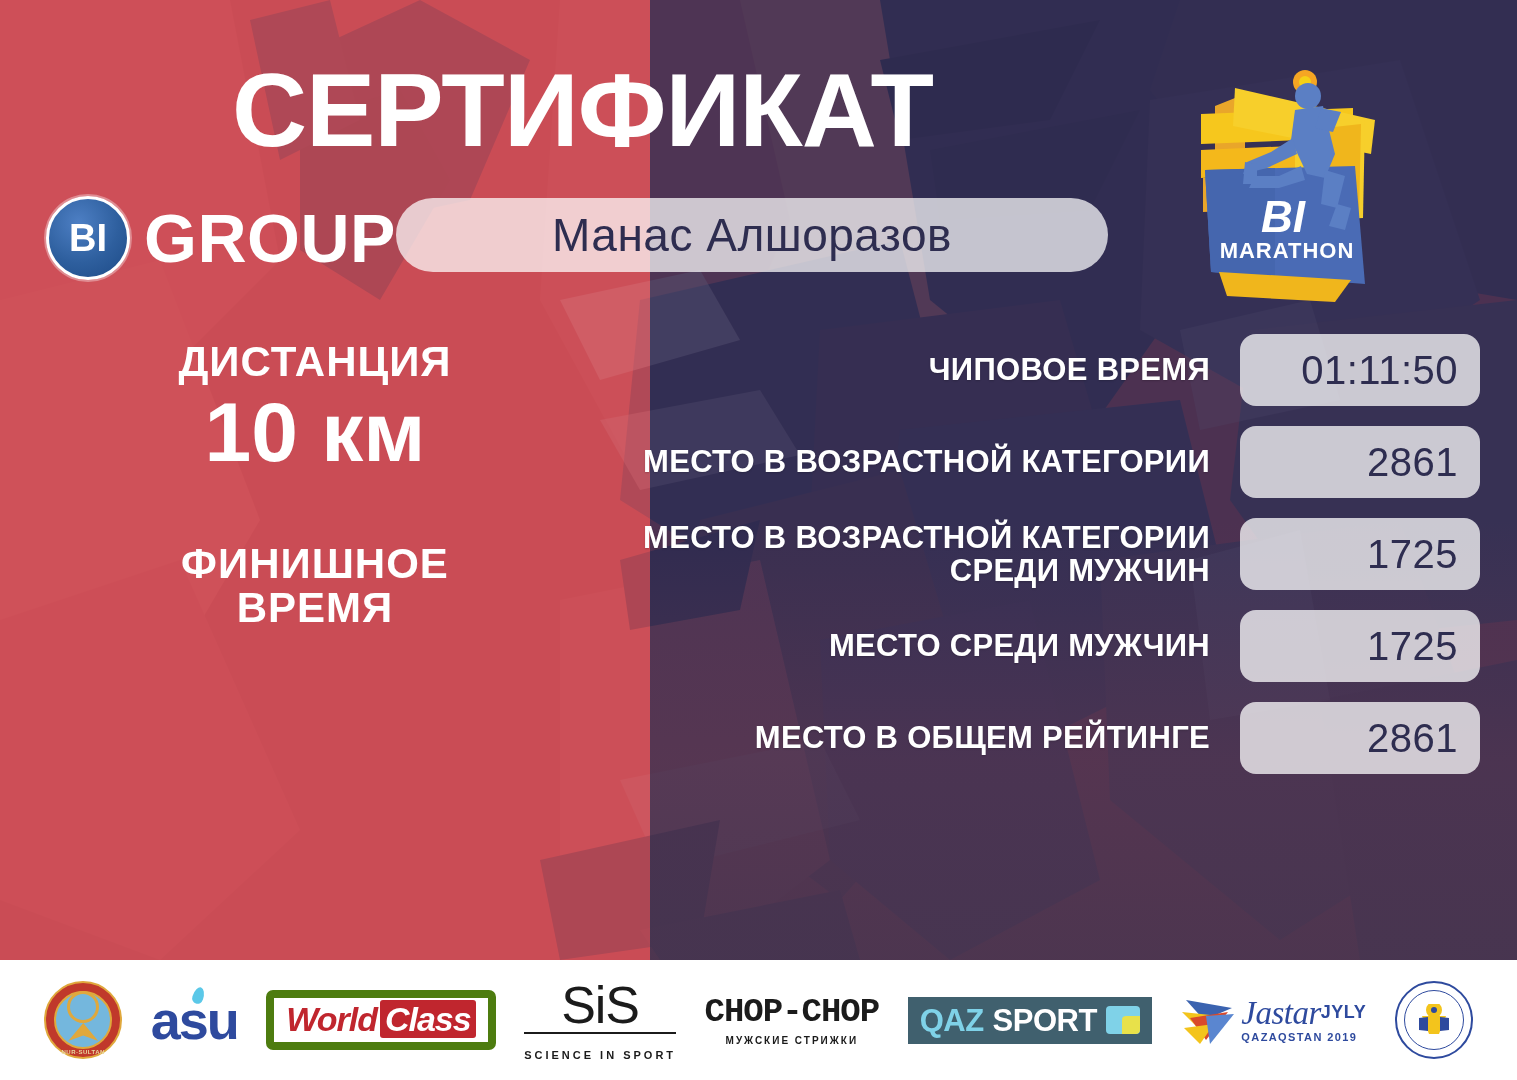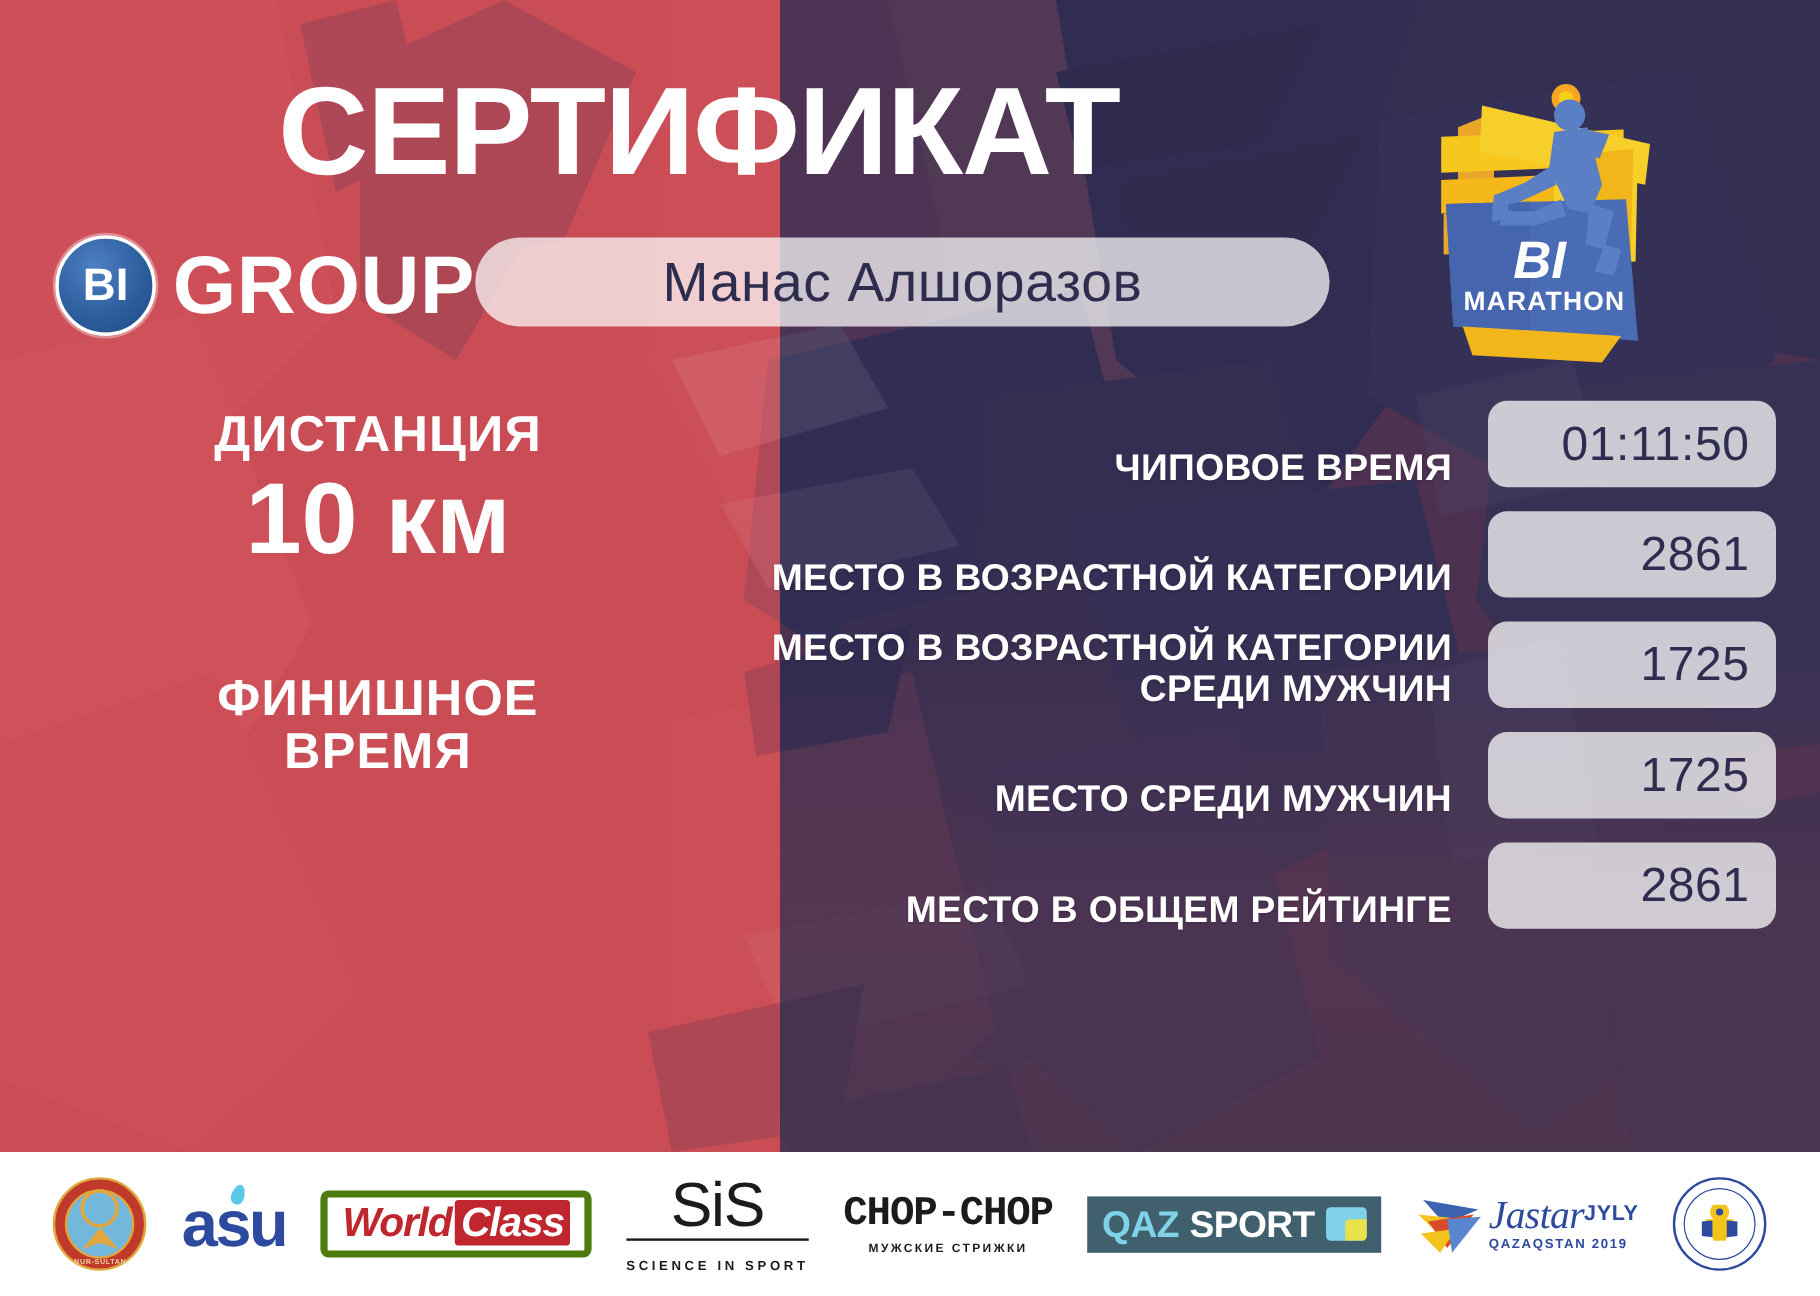--- a/index.html
+++ b/index.html
@@ -72,28 +72,28 @@
 
   
   .marathon{position:absolute;left:1175px;top:58px;width:255px;height:255px;z-index:7;}
   .marathon svg{width:100%;height:100%;display:block;}
 
   
   .left-col{position:absolute;left:60px;top:340px;width:510px;text-align:center;z-index:6;color:#fff;}
   .l-label{font-size:42px;font-weight:bold;line-height:1.05;letter-spacing:1px;}
   .l-value{font-size:84px;font-weight:bold;line-height:1.05;letter-spacing:0px;margin-top:4px;}
   .block-distance{margin-bottom:0;}
-  .block-finish{margin-top:84px;}
+  .block-finish{margin-top:66px;}
 
   
   .right-col{
     position:absolute;left:600px;top:334px;width:880px;
     display:flex;flex-direction:column;gap:20px;z-index:6;
   }
-  .stat-row{display:flex;align-items:flex-end;justify-content:flex-end;gap:30px;}
+  .stat-row{display:flex;align-items:center;justify-content:flex-end;gap:30px;}
   .stat-label{
     flex:1;text-align:right;color:#ffffff;
     font-size:31px;font-weight:bold;line-height:1.08;letter-spacing:0.3px;
     text-shadow:0 1px 2px rgba(0,0,0,0.18);
   }
   .stat-pill{
     width:240px;height:72px;border-radius:16px;
     background:rgba(255,255,255,0.74);
     display:flex;align-items:center;justify-content:flex-end;
     padding-right:22px;box-sizing:border-box;
@@ -140,21 +140,21 @@
   
   .asu{position:relative;font-size:54px;font-weight:bold;color:#2e4a9e;letter-spacing:-2px;line-height:1;}
   .asu .drop{
     position:absolute;top:-6px;left:42px;width:11px;height:17px;
     background:#5bc8e8;border-radius:50% 50% 50% 50% / 65% 65% 35% 35%;
     transform:rotate(18deg);
   }
 
   
   .wclass{
-    display:inline-block;border:6px solid #4d7c0f;border-radius:7px;
+    display:inline-block;border:8px solid #4d7c0f;border-radius:7px;
     padding:4px 12px;color:#c0262e;font-size:34px;font-weight:bold;
     font-style:italic;letter-spacing:-1px;line-height:1.05;white-space:nowrap;
   }
   .wclass .w2{background:#c0262e;color:#fff;padding:0 5px;border-radius:3px;margin-left:3px;}
 
   
   .sis{text-align:center;line-height:1;}
   .sis-main{font-size:52px;font-weight:normal;color:#1b1b1b;letter-spacing:-1px;position:relative;text-align:center;}
   .sis-sub{font-size:11px;font-weight:bold;color:#1b1b1b;letter-spacing:3px;border-top:2px solid #1b1b1b;padding-top:16px;margin-top:1px;text-align:right;}
 

